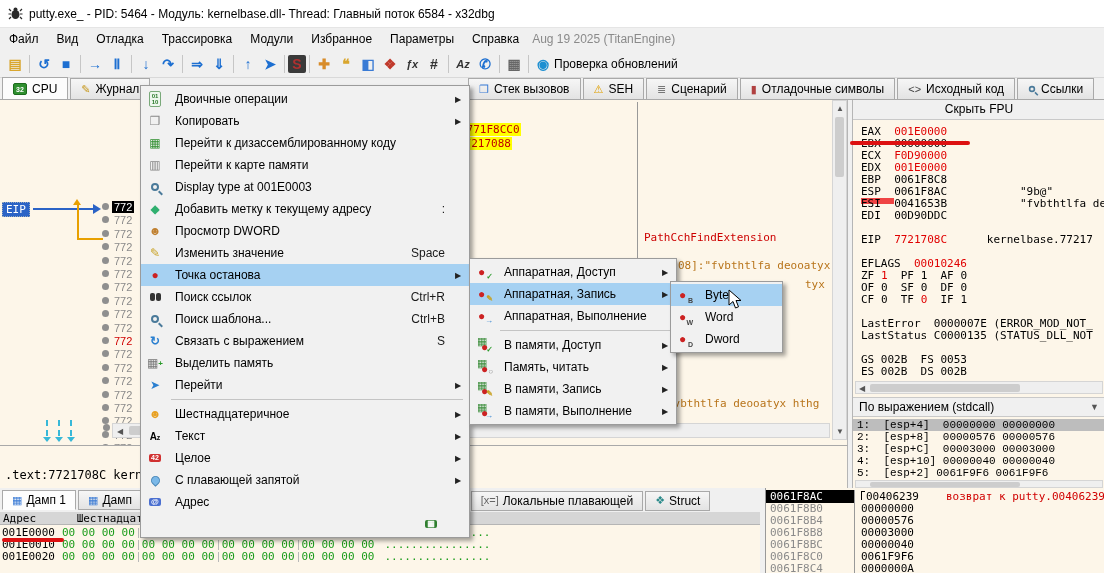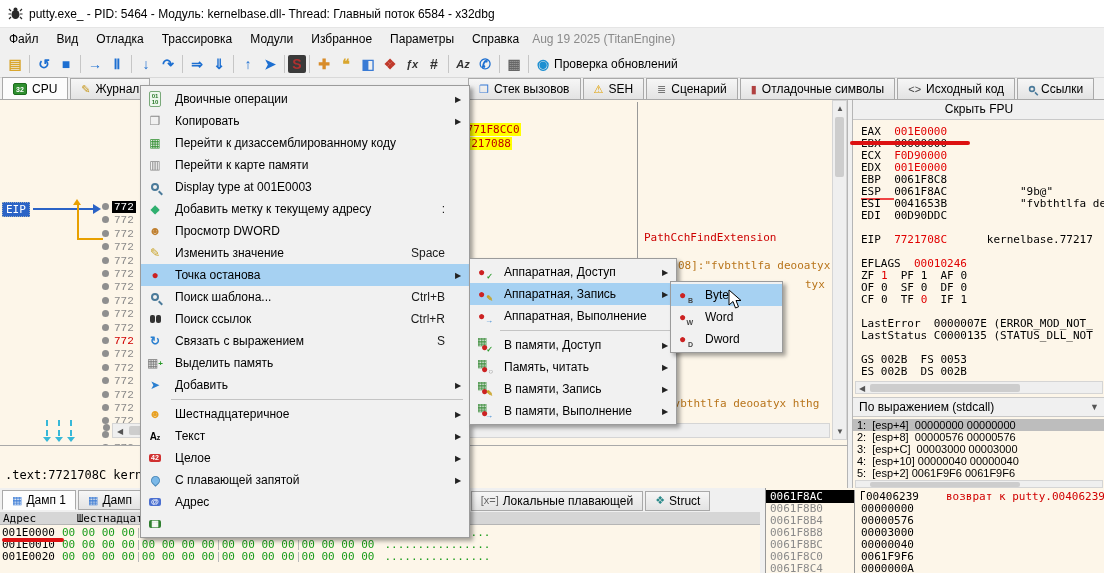--- a/index.html
+++ b/index.html
@@ -35,21 +35,21 @@
     font-size:7px; font-weight:bold; text-align:center; line-height:12px; border-radius:2px; border:1px solid #1c6b1c; }
 
   
   #disasm { position:absolute; left:0; top:100px; width:848px; height:345px; background:#fdf6e9;
     border-right:1px solid #b5b5b5; overflow:hidden; }
   #infobox { position:absolute; left:0; top:445px; width:848px; height:43px; background:#fdf6e9;
     border-top:1px solid #a9a9a9; border-right:1px solid #b5b5b5; }
   #status-line { position:absolute; left:5px; top:22px; font-size:12px; }
 
   .dot { position:absolute; width:7px; height:7px; border-radius:50%; background:#8f8f8f; left:102px; }
-  .addr772 { position:absolute; left:114px; font-size:11px; color:#8a8a8a; font-family:Liberation Mono, monospace; }
+  .addr772 { position:absolute; left:114px; font-size:11px; color:#8a8a8a; font-family:Liberation Sans, sans-serif; }
   .addr772.sel { background:#000; color:#fff; padding:0 2px; left:112px; }
   .addr772.red { color:#d00000; }
   #eip-badge { position:absolute; left:2px; top:102px; background:#2b63c6; color:#fff;
     font-family:"DejaVu Sans Mono",monospace; font-size:11px; padding:0 3px; border:1px dotted #9ab; }
   .hline { position:absolute; background:#2b63c6; }
   .arrowhead { position:absolute; width:0; height:0; border-top:5px solid transparent;
     border-bottom:5px solid transparent; border-left:8px solid #2b63c6; }
   .jorange { position:absolute; background:#e8a000; }
   .juparrow { position:absolute; width:0; height:0; border-left:4px solid transparent;
     border-right:4px solid transparent; border-bottom:6px solid #e8a000; }
@@ -67,26 +67,26 @@
 
   
   #regs { position:absolute; left:852px; top:100px; width:252px; height:388px; background:#fdf6e9;
     border-left:1px solid #b5b5b5; overflow:hidden; }
   #hide-fpu { position:absolute; left:0; top:0; width:252px; height:20px; background:#f0f0f0;
     border-bottom:1px solid #c9c9c9; text-align:center; line-height:19px; font-size:12px; cursor:default; }
   #reg-lines { position:absolute; left:8px; top:26px; font-size:11px; line-height:12px; white-space:pre;
     font-family:"DejaVu Sans Mono",monospace; }
   .rrow { height:12px; }
   .red { color:#e00000; }
-  .un { border-bottom:2px solid #ef4444; }
+  .un { border-bottom:6px solid #ef4444; }
   #stdcall-bar { position:absolute; left:0; top:297px; width:252px; height:20px; background:#f0f0f0;
     border-top:1px solid #c9c9c9; border-bottom:1px solid #c9c9c9; line-height:19px; padding-left:6px; cursor:default; }
   #stdcall-bar .dd { float:right; margin-right:6px; color:#555; font-size:9px; }
   #args { position:absolute; left:0; top:319px; width:252px; font-size:11px; line-height:12px;
-    white-space:pre; font-family:Liberation Sans, sans-serif; }
+    white-space:pre; font-family:Liberation Mono, monospace; }
   .argrow { height:12px; padding-left:4px; }
   .argrow.sel { background:#bdbdbd; }
 
   
   #bottom { position:absolute; left:0; top:488px; width:1104px; height:85px; background:#f0f0f0; }
   #dump-dock { position:absolute; left:0; top:0; width:760px; height:85px; }
   #bottom-tabs-left { position:absolute; left:2px; top:2px; }
   #bottom-tabs-right { position:absolute; left:432px; top:2px; white-space:nowrap; }
   .btab { display:inline-flex; align-items:center; gap:4px; height:20px; padding:0 9px;
     border:1px solid #a9a9a9; background:linear-gradient(#f6f6f6,#e3e3e3); margin-right:2px; cursor:default; }
@@ -110,21 +110,21 @@
   .stk-val { display:inline-block; border-left:1px solid #999; padding-left:6px; width:92px; }
   .stk-cmt { color:#d00000; }
   .bracket { display:inline-block; width:4px; height:9px; border-left:1px solid #000; border-top:1px solid #000; margin-right:1px; }
 
   
   .menu { position:absolute; background:#f1f1f1; border:1px solid #9b9b9b;
     box-shadow:3px 3px 4px rgba(0,0,0,0.35); padding:2px 0; z-index:10; }
   #ctx-menu { left:140px; top:85px; width:330px; }
   #bp-submenu { left:469px; top:258px; width:208px; z-index:11; }
   #size-submenu { left:670px; top:281px; width:113px; z-index:12; }
-  .mi { height:22px; display:flex; align-items:center; cursor:default; }
+  .mi { height:22px; display:flex; align-items:center; cursor:default;justify-content:flex-end; }
   .mi.hl { background:#a6d1f2; }
   .mic { width:28px; display:flex; justify-content:center; align-items:center; font-size:12px; }
   .mil { flex:1; padding-left:6px; white-space:nowrap; }
   .mis { padding-right:10px; color:#1a1a1a; }
   .mia { width:14px; font-size:8px; color:#222; }
   .msep { height:1px; background:#c4c4c4; margin:3px 6px 3px 30px; }
 
   
   .i-box { display:inline-block; font-size:6px; font-weight:bold; color:#fff; border-radius:2px;
     padding:1px 2px; line-height:6px; text-align:center; }
@@ -443,56 +443,56 @@
     <div class="mi hl">
       <span class="mic">
         <span style="color:#cc2222;">●</span>
       </span>
       <span class="mil">Точка останова</span>
       <span class="mis"></span>
       <span class="mia">▶</span>
     </div>
     <div class="mi">
       <span class="mic">
+        <span class="bino"></span>
+      </span>
+      <span class="mil">Поиск ссылок</span>
+      <span class="mis">Ctrl+R</span>
+      <span class="mia"></span>
+    </div>
+    <div class="mi">
+      <span class="mic">
         <span class="i-mag"></span>
       </span>
       <span class="mil">Поиск шаблона...</span>
       <span class="mis">Ctrl+B</span>
       <span class="mia"></span>
     </div>
     <div class="mi">
       <span class="mic">
-        <span class="bino"></span>
-      </span>
-      <span class="mil">Поиск ссылок</span>
-      <span class="mis">Ctrl+R</span>
-      <span class="mia"></span>
-    </div>
-    <div class="mi">
-      <span class="mic">
         <span style="color:#2a7fd0;font-weight:bold;">↻</span>
       </span>
       <span class="mil">Связать с выражением</span>
       <span class="mis">S</span>
       <span class="mia"></span>
     </div>
     <div class="mi">
       <span class="mic">
         <span style="color:#777;">▦</span>
         <span style="color:#2a9a2a;font-size:8px;font-weight:bold;">+</span>
       </span>
       <span class="mil">Выделить память</span>
       <span class="mis"></span>
       <span class="mia"></span>
     </div>
     <div class="mi">
       <span class="mic">
         <span style="color:#2a7fd0;">➤</span>
       </span>
-      <span class="mil">Добавить</span>
+      <span class="mil">Перейти</span>
       <span class="mis"></span>
       <span class="mia">▶</span>
     </div>
     <div class="msep"></div>
     <div class="mi">
       <span class="mic">
         <span style="color:#e8a020;">☻</span>
       </span>
       <span class="mil">Шестнадцатеричное</span>
       <span class="mis"></span>

